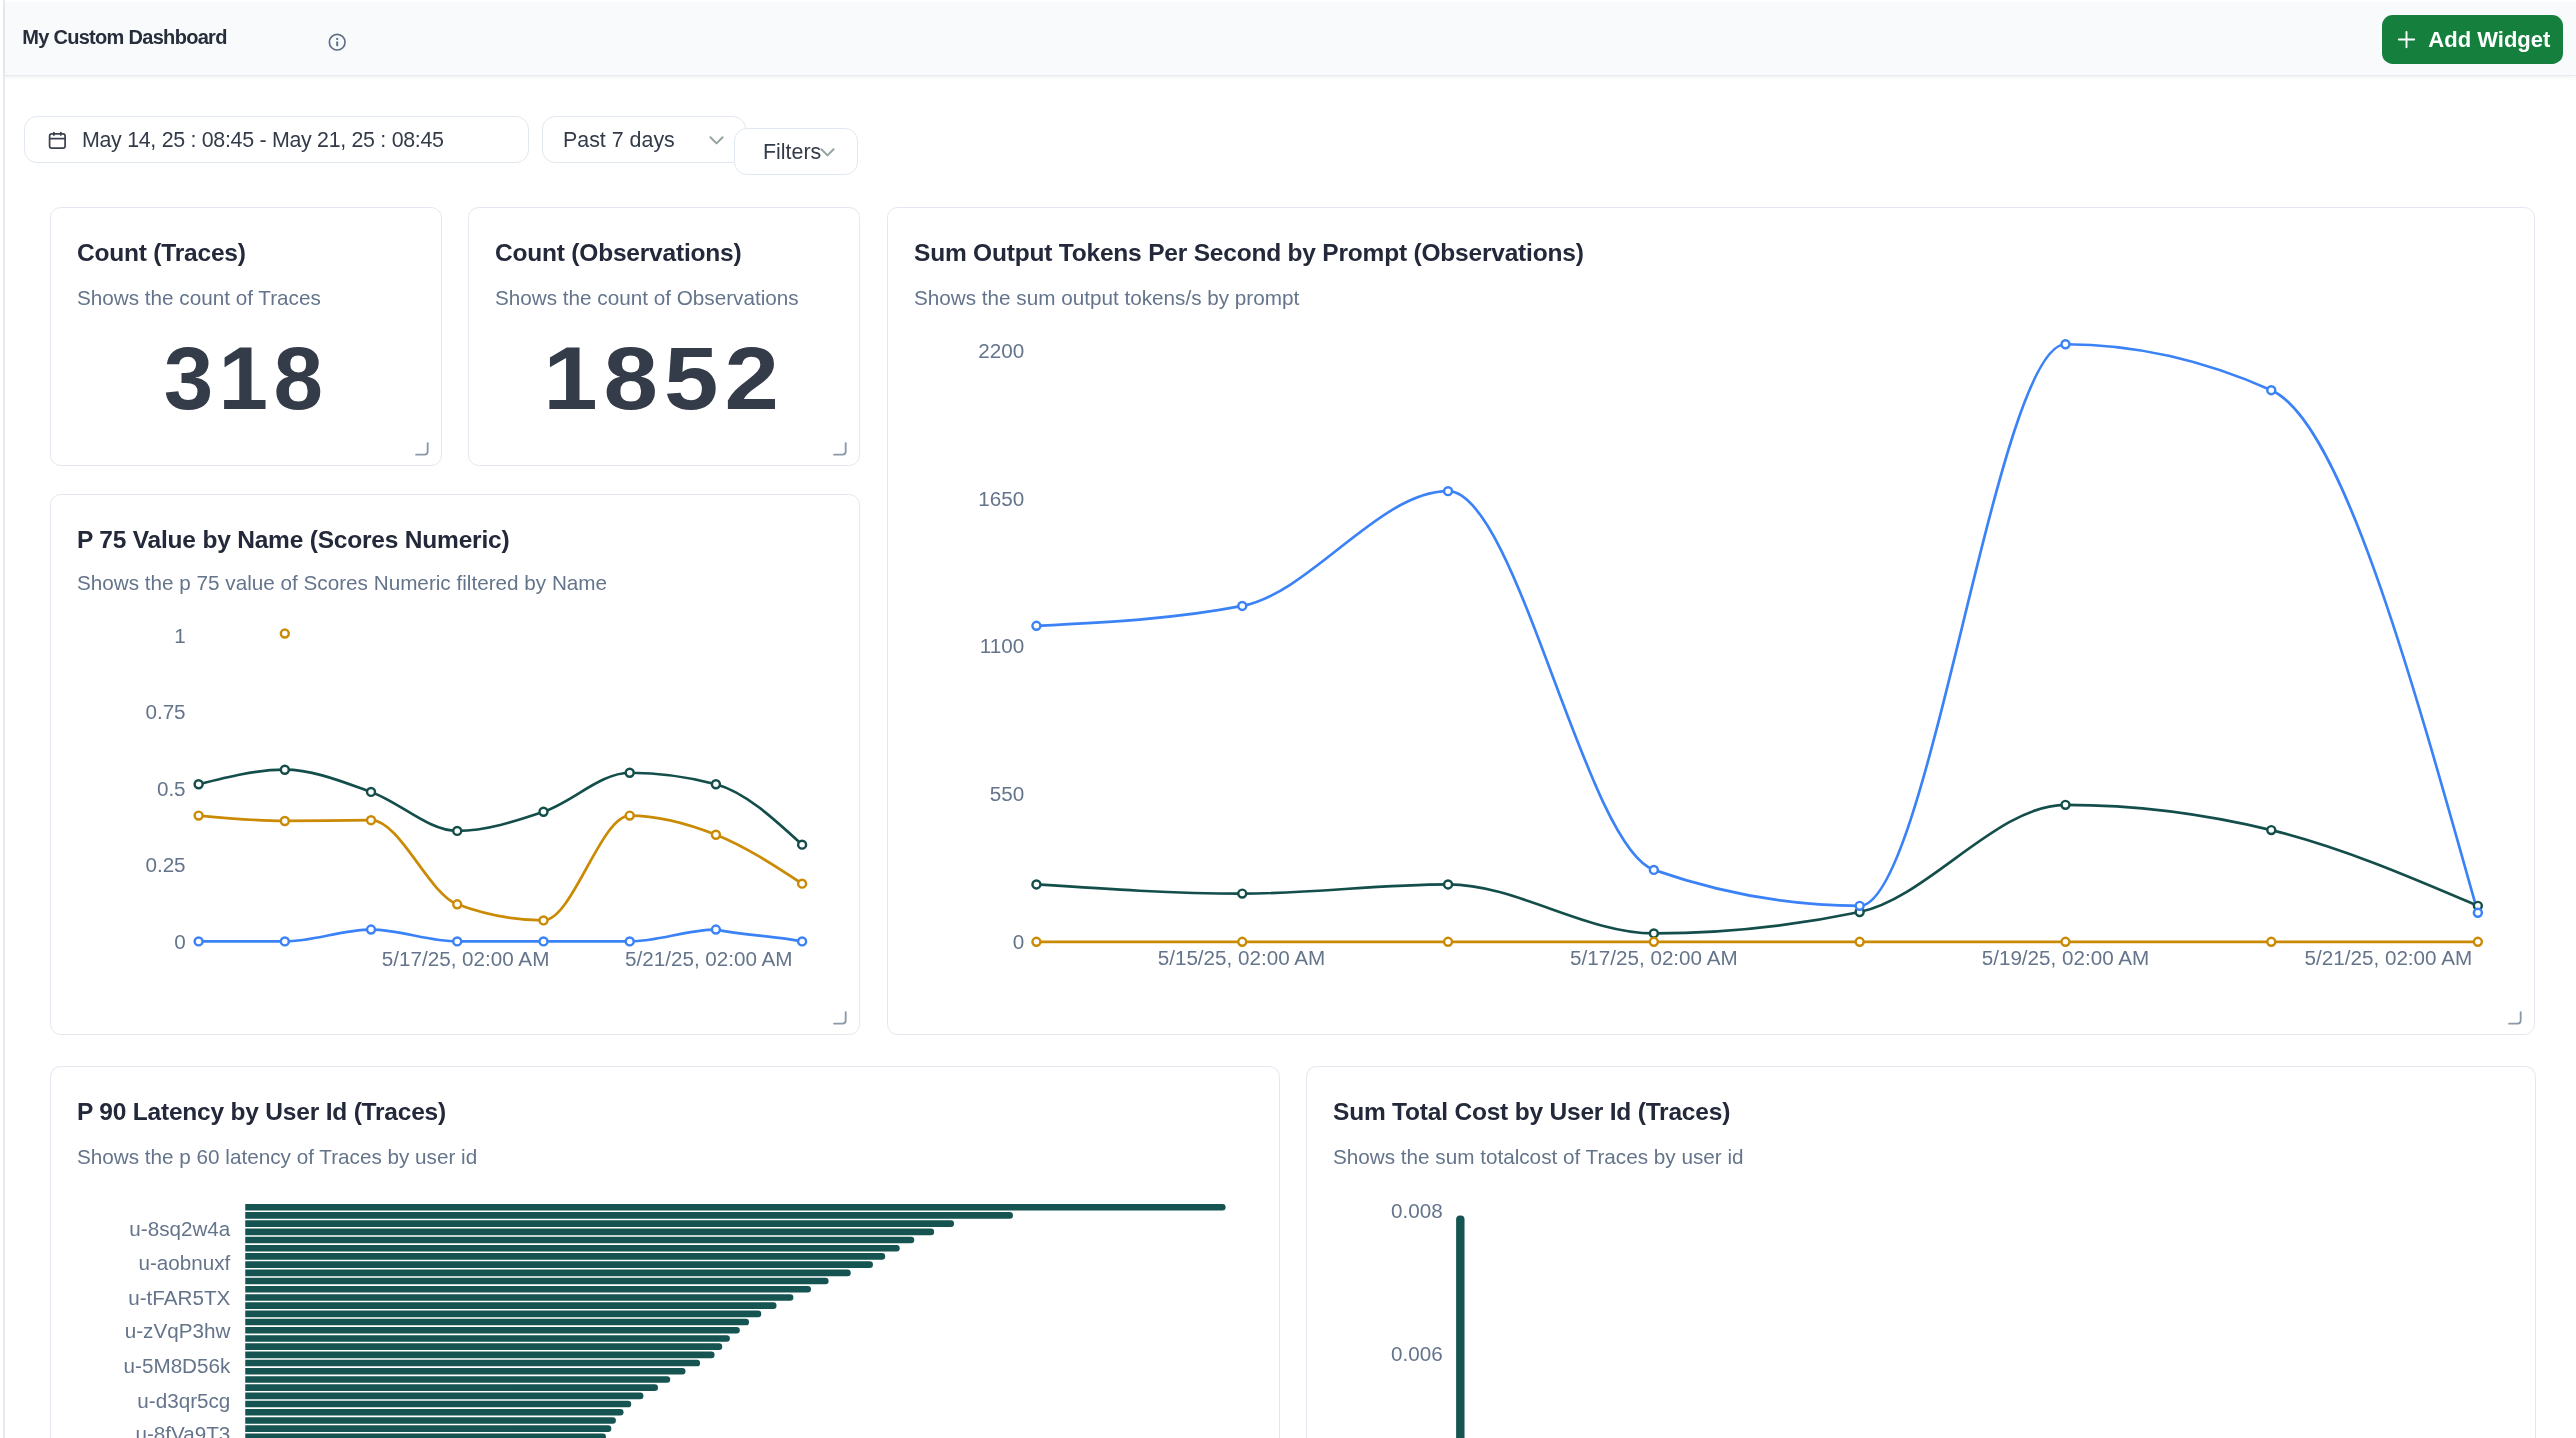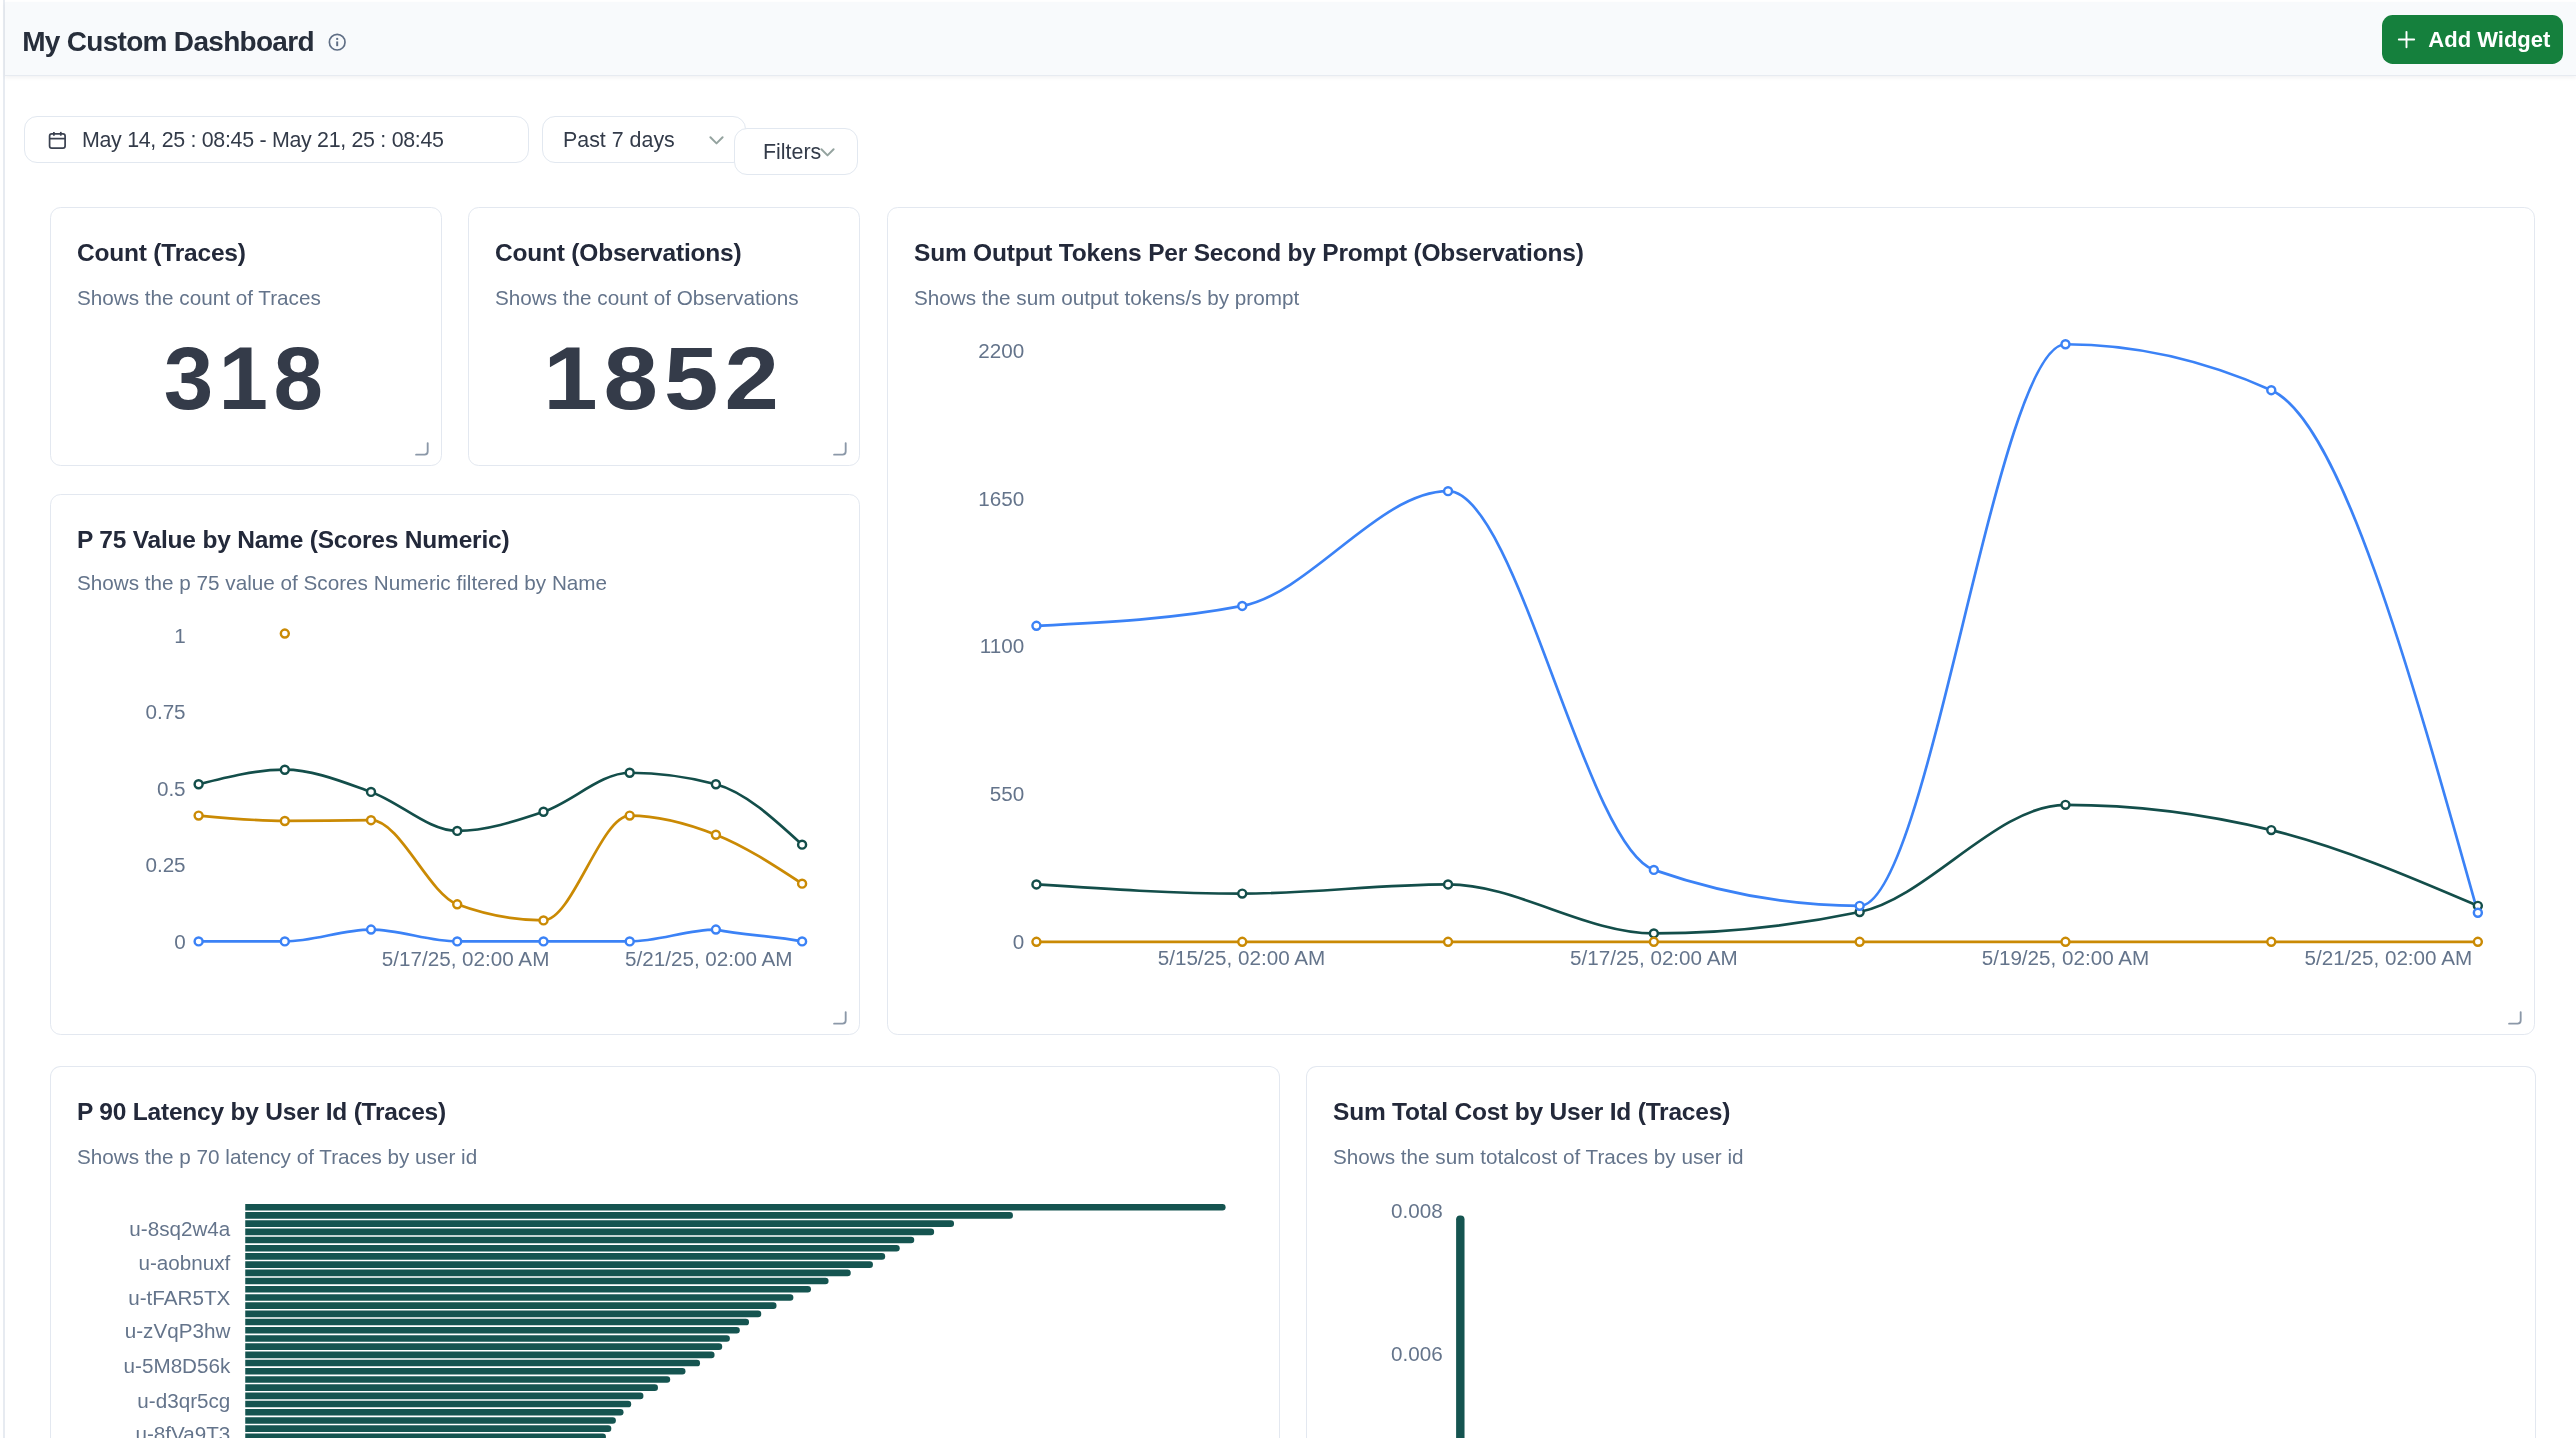--- a/index.html
+++ b/index.html
@@ -1,20 +1,20 @@
 <!DOCTYPE html>
 <html style="font-size:12.2px"><head>
 <meta charset="utf-8">
 <style>
 *{margin:0;padding:0;box-sizing:border-box}
 html,body{background:#fff}
 .page{position:relative;width:2576px;height:1439px;background:#fff;font-family:"Liberation Sans",sans-serif;overflow:hidden}
 .vline{position:absolute;left:3.1px;top:0;width:1.5px;height:1439px;background:#e7ebf1}
 .header{position:absolute;left:4.6px;top:2.3px;right:0;height:74px;background:#f8fafc;border-bottom:1.5px solid #e7ebf1;box-shadow:0 2.3px 3.8px rgba(15,23,42,0.05)}
-.htitle{position:absolute;left:17.6px;top:24px;font-size:28px;font-weight:700;color:#272e3b;letter-spacing:-0.7px}
+.htitle{position:absolute;left:17.6px;top:24px;font-size:20px;font-weight:700;color:#272e3b;letter-spacing:-0.7px}
 .btn{position:absolute;border:1.5px solid #e2e8f0;border-radius:13px;background:#fff;color:#333b49;font-size:21.4px;font-weight:500}
 .addbtn{position:absolute;left:2382px;top:15.3px;width:181px;height:49px;background:#15803d;border-radius:10.7px;color:#fff;font-size:22px;font-weight:600;display:flex;align-items:center;justify-content:center}
 .card{position:absolute;background:#fff;border:1.5px solid #e3e8f0;border-radius:10.7px}
 .ctitle{position:absolute;left:26px;font-size:24.5px;font-weight:600;color:#23293a;letter-spacing:-0.2px;white-space:nowrap}
 .csub{position:absolute;left:26px;font-size:20.7px;font-weight:400;color:#64748b;white-space:nowrap}
 .bignum{position:absolute;left:0;right:0;text-align:center;font-size:89px;font-weight:700;color:#343b49;letter-spacing:5.4px}
 .csvg{position:absolute;left:0;top:0}
 .rsz{position:absolute;right:11.5px;bottom:8.4px}
 text{font-family:"Liberation Sans",sans-serif}
 </style>
@@ -181,21 +181,21 @@
           <circle cx="2078" cy="921" r="5.2"></circle>
     </g>
   </svg>
   <svg class="rsz" width="17" height="17" viewBox="0 0 22 22" fill="none" stroke="#8b98a8" stroke-width="2.4" stroke-linecap="round">
         <path d="M4 19 H15 Q19 19 19 15 V4"></path>
       </svg>
 </div>
 
 <div class="card" style="left:50px;top:1066px;width:1230px;height:459px;border-bottom:none;border-radius:10.7px 10.7px 0 0">
   <div class="ctitle" style="top:31px">P 90 Latency by User Id (Traces)</div>
-  <div class="csub" style="top:78px">Shows the p 70 latency of Traces by user id</div>
+  <div class="csub" style="top:78px">Shows the p 60 latency of Traces by user id</div>
   <svg class="csvg" width="1230" height="459" viewBox="0 0 1607 600" fill="none">
     <g font-size="27" fill="#64748b" text-anchor="end">
       <text x="234" y="221.5">u-8sq2w4a</text>
       <text x="234" y="265.5">u-aobnuxf</text>
       <text x="234" y="310.5">u-tFAR5TX</text>
       <text x="234" y="354.5">u-zVqP3hw</text>
       <text x="234" y="399.5">u-5M8D56k</text>
       <text x="234" y="445.5">u-d3qr5cg</text>
       <text x="234" y="489.5">u-8fVa9T3</text>
     </g>

